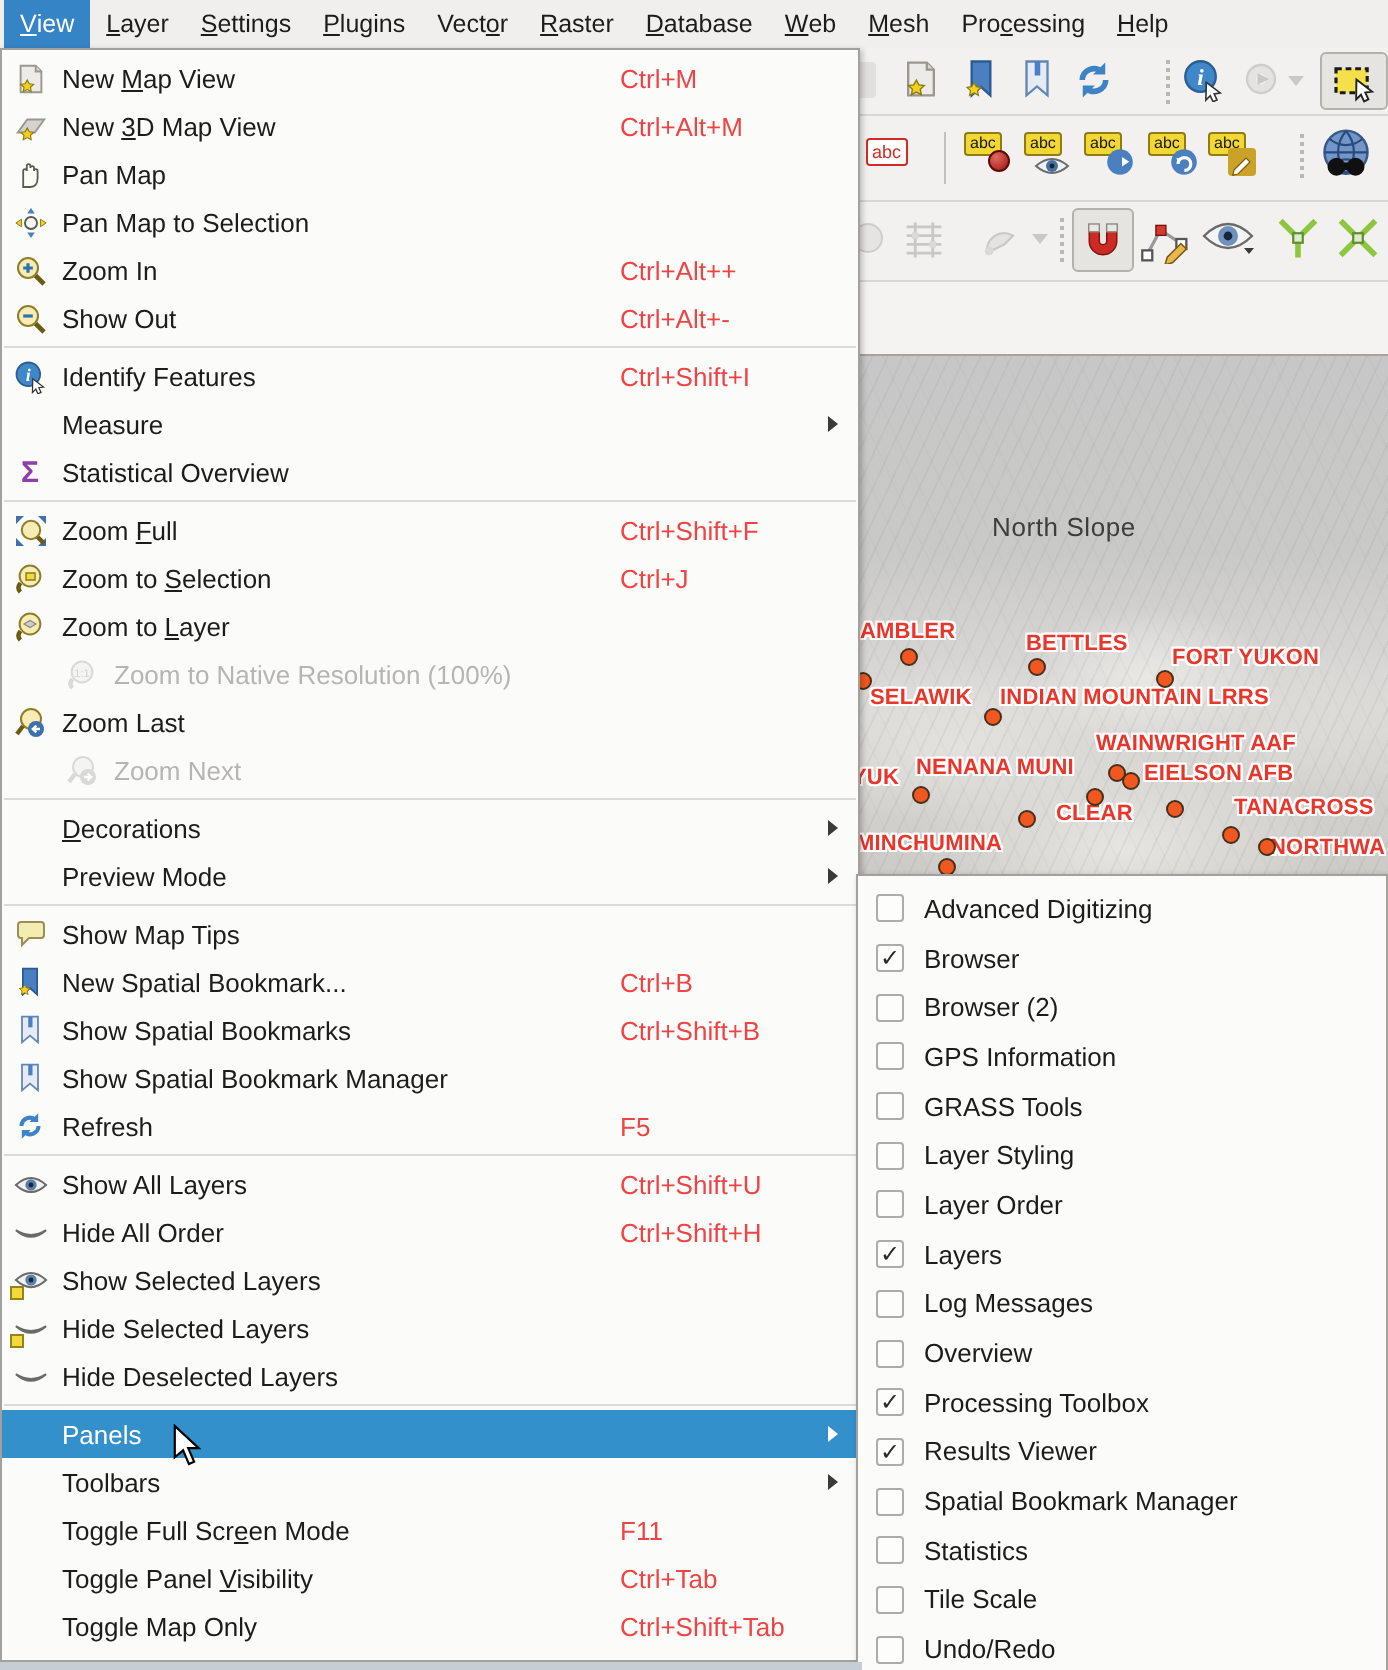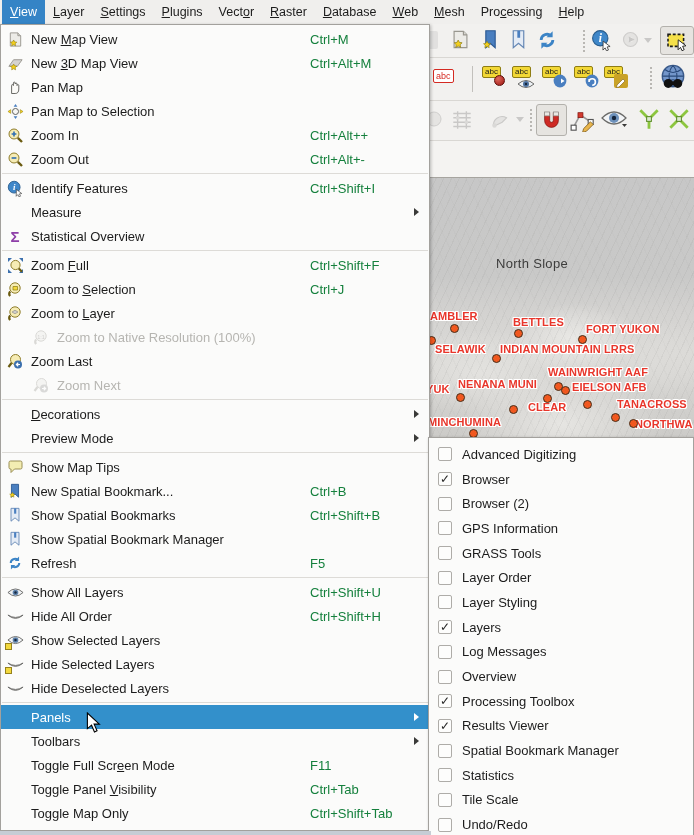--- a/index.html
+++ b/index.html
@@ -50,21 +50,21 @@
     background:#f1581f; border:1.5px solid #46301c; }
 
   
   .menu { position:absolute; left:0; top:24px; width:430px; height:807px;
     background:#fbfbfa; border:1px solid #a3a19d; box-shadow:1px 1px 3px rgba(0,0,0,.25);
     padding-top:2px; z-index:10; }
   .mi { height:24px; display:flex; align-items:center; font-size:13px; color:#1c1c1c; }
   .mi .ic { width:20px; height:19px; margin:0 6px 0 4px; flex:none;
     display:flex; align-items:center; justify-content:center; position:relative; }
   .mi .lbl { flex:1; white-space:nowrap; overflow:hidden; }
-  .mi .sc { width:104px; flex:none; text-align:left; font-size:13px; color:#15803d; }
+  .mi .sc { width:104px; flex:none; text-align:left; font-size:13px; color:#ef4444; }
   .mi .ar { width:15px; flex:none; display:flex; align-items:center; }
   .mi .ar.has::before { content:""; width:0; height:0;
     border-top:4px solid transparent; border-bottom:4px solid transparent; border-left:5px solid #3a3a38; }
   .mi.hl { background:#3390cb; color:#fff; }
   .mi.hl .sc { color:#fff; }
   .mi.hl .ar.has::before { border-left-color:#fff; }
   .mi.off { color:#b6b5b1;margin-left:26px; }
   .mi.off .sc { color:#b6b5b1; }
   .mi.off .ic { opacity:.4; filter:grayscale(80%); }
   .msep { height:1px; background:#dddbd7; margin:2px 1px; }
@@ -361,21 +361,21 @@
       <span class="ar"></span>
   </div>
   <div class="mi">
     <span class="ic">
         <svg width="17" height="17" viewBox="0 0 17 17">
           <circle cx="7" cy="7" r="5" fill="#f6ecb4" stroke="#8f7d2a"></circle>
           <path d="M10.8 10.8 L15 15" stroke="#6b5b10" stroke-width="2.4"></path>
           <path d="M4.6 7 h4.8" stroke="#2f6fb2" stroke-width="1.6"></path>
         </svg>
       </span>
-    <span class="lbl">Zoom Out</span>
+    <span class="lbl">Show Out</span>
     <span class="sc">Ctrl+Alt+-</span>
       <span class="ar"></span>
   </div>
 
   <div class="msep"></div>
 
   <div class="mi">
     <span class="ic">
         <svg width="17" height="17" viewBox="0 0 19 19">
           <circle cx="8" cy="8" r="6.6" fill="#3f87c9" stroke="#2a5e8e"></circle>
@@ -660,25 +660,25 @@
   <div class="smi">
       <span class="cb"></span>
       <span>GPS Information</span>
     </div>
   <div class="smi">
       <span class="cb"></span>
       <span>GRASS Tools</span>
     </div>
   <div class="smi">
       <span class="cb"></span>
+      <span>Layer Styling</span>
+    </div>
+  <div class="smi">
+      <span class="cb"></span>
       <span>Layer Order</span>
-    </div>
-  <div class="smi">
-      <span class="cb"></span>
-      <span>Layer Styling</span>
     </div>
   <div class="smi">
       <span class="cb">✓</span>
       <span>Layers</span>
     </div>
   <div class="smi">
       <span class="cb"></span>
       <span>Log Messages</span>
     </div>
   <div class="smi">

